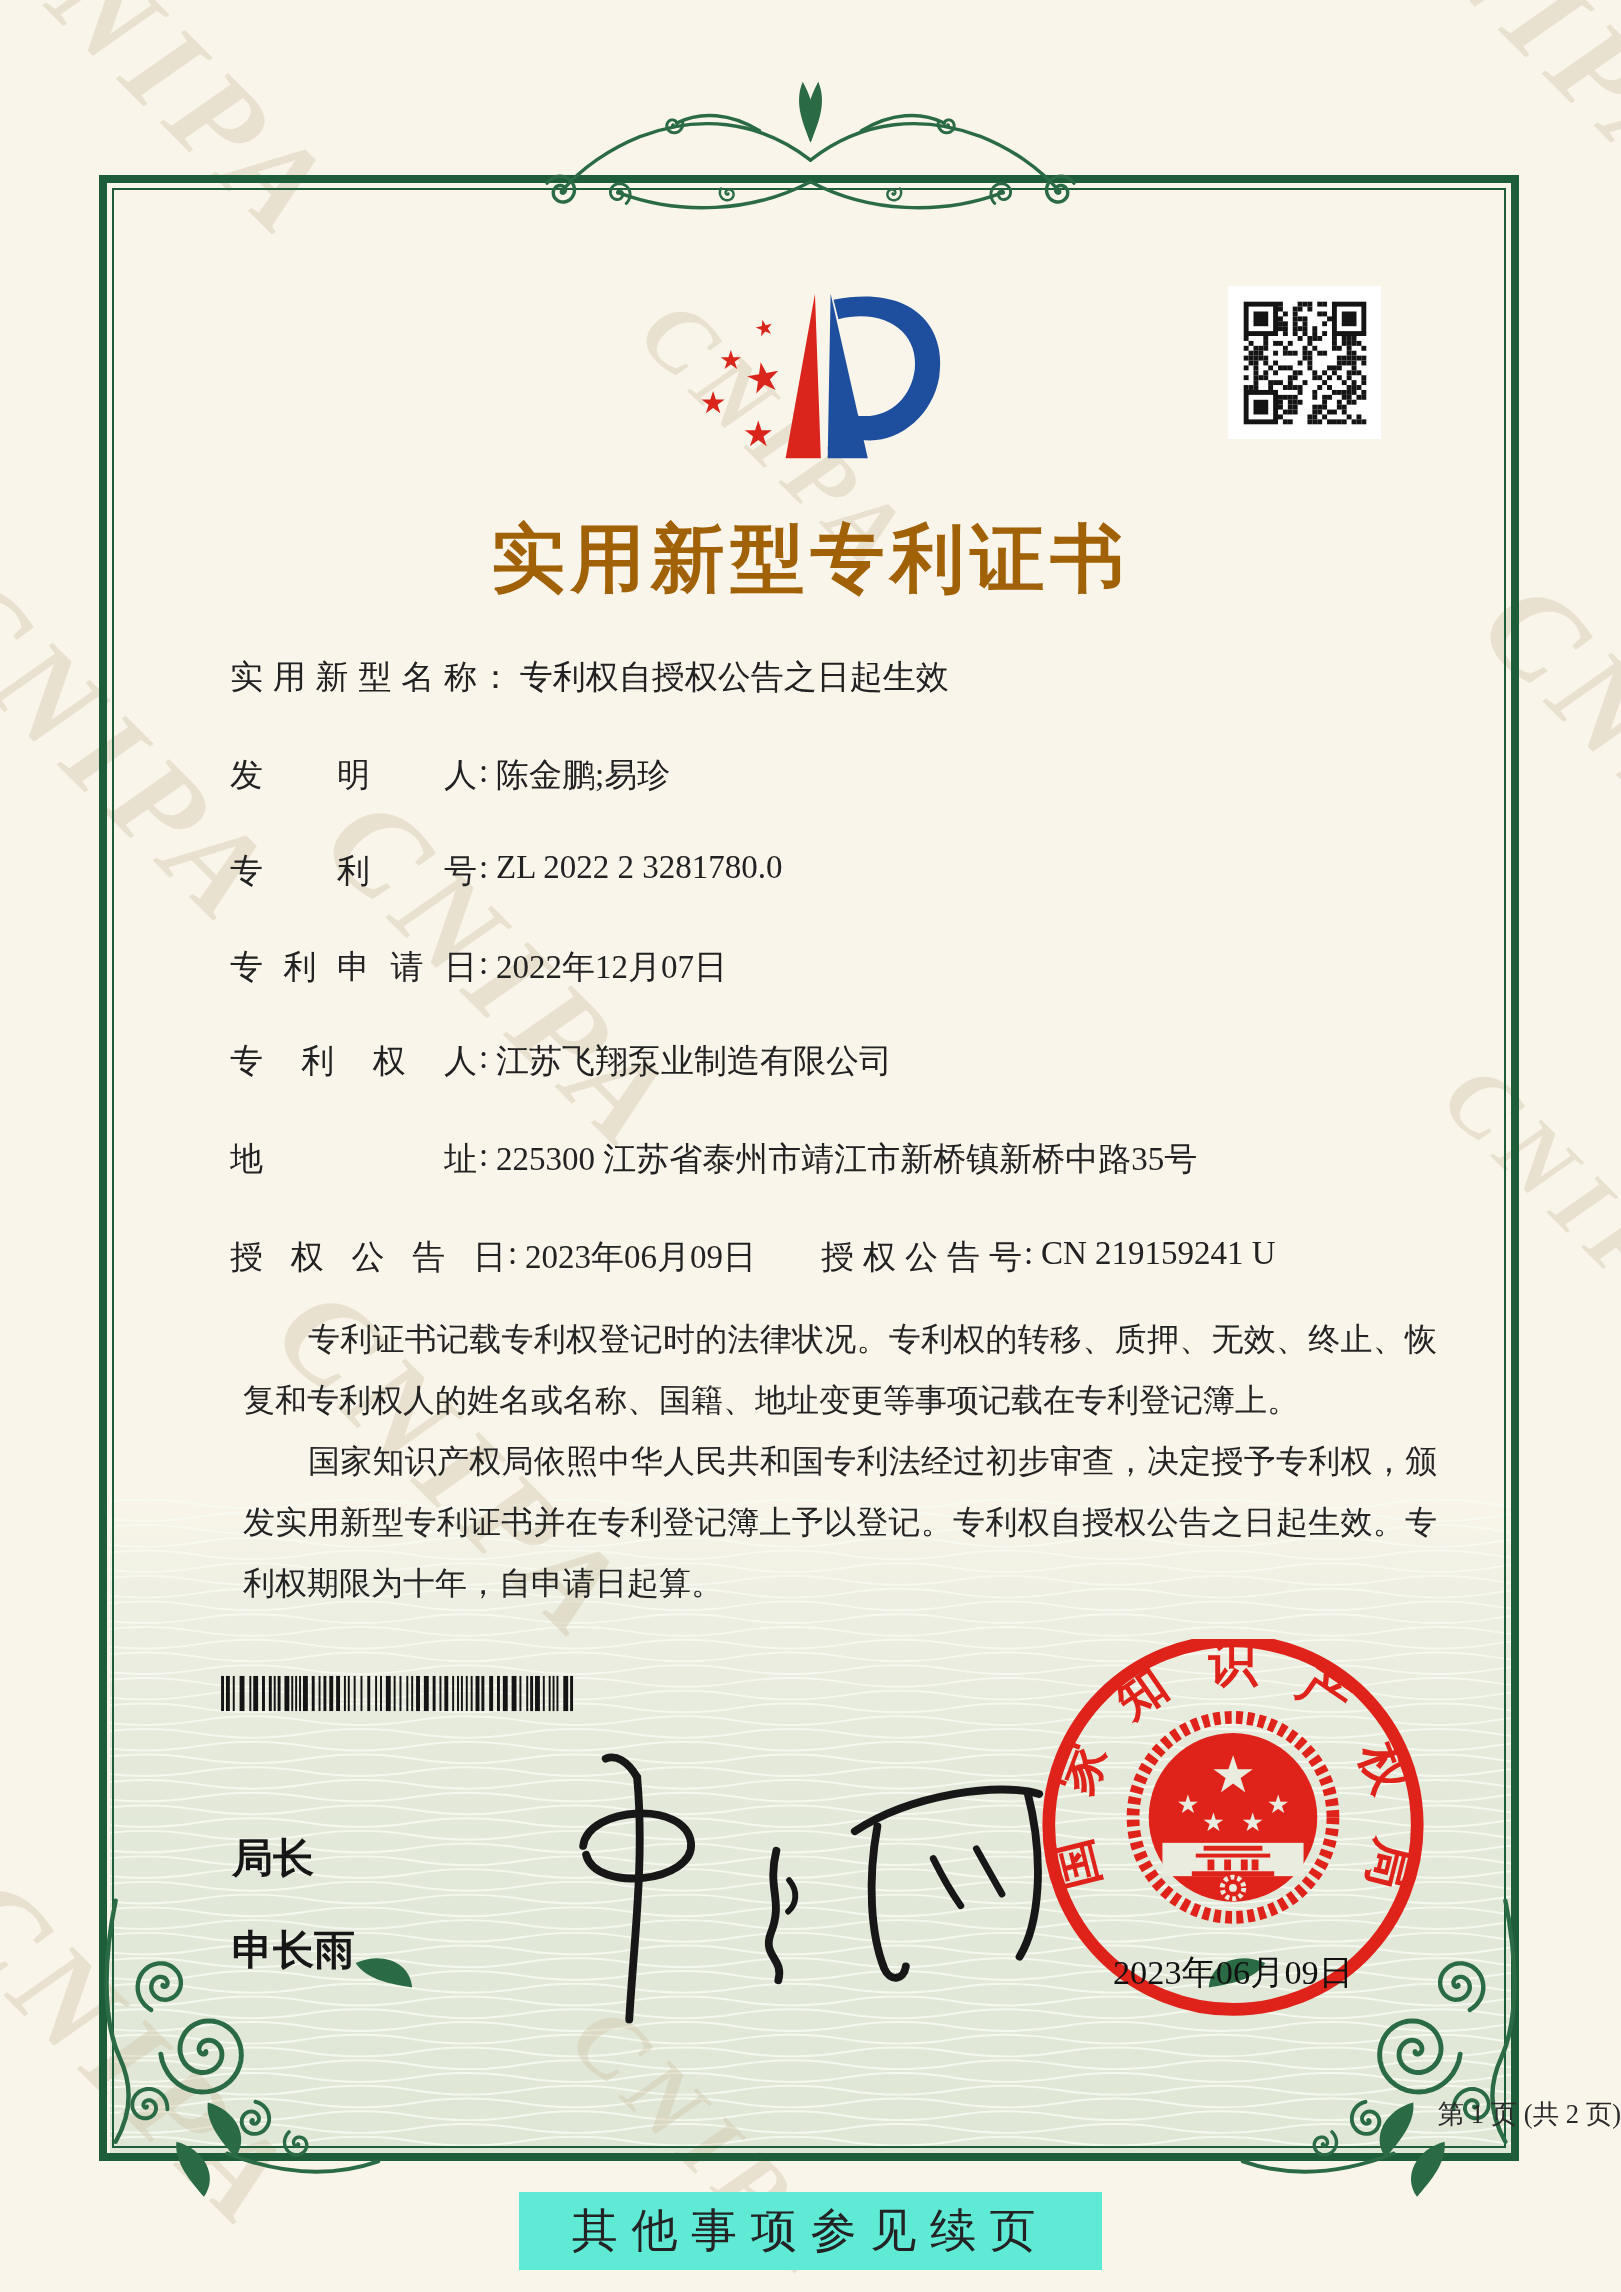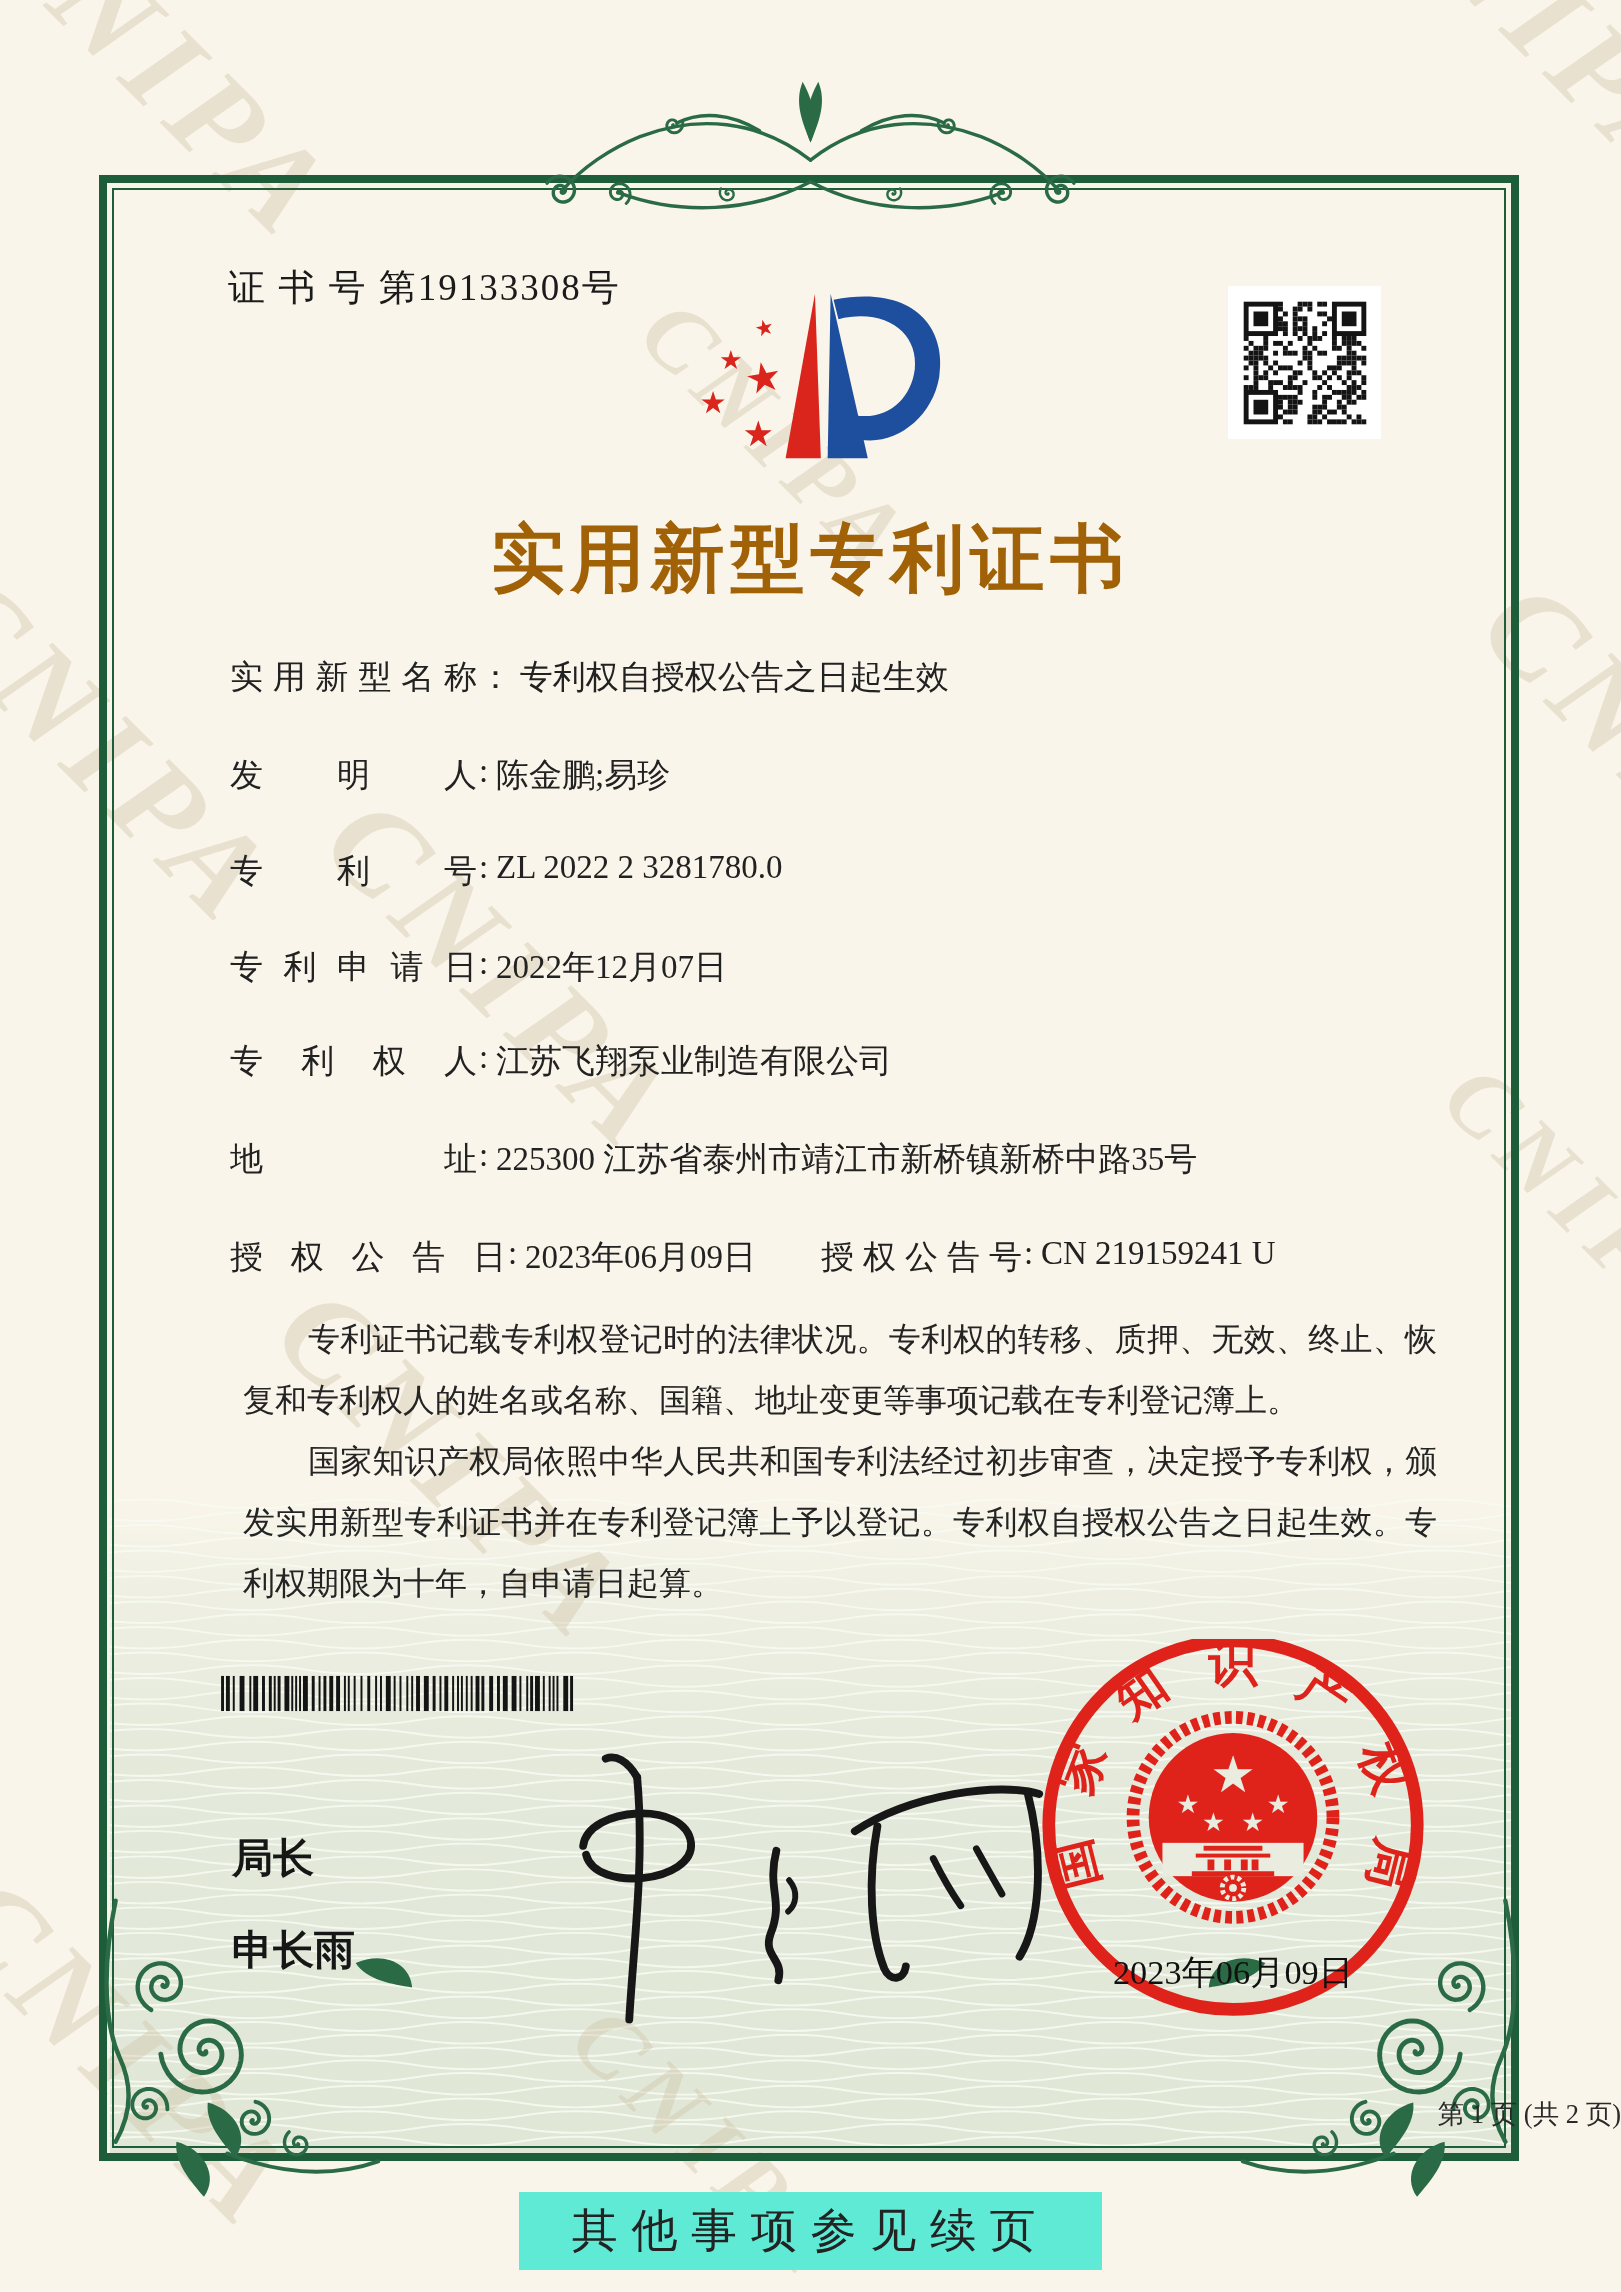--- a/index.html
+++ b/index.html
@@ -172,21 +172,20 @@
       <use href="#leaf" transform="translate(-68,-46) rotate(40)"></use>
     <path d="M118.0,158.0 L118.1,158.5 L118.1,159.0 L117.8,159.5 L117.5,159.9 L117.0,160.3 L116.4,160.5 L115.7,160.6 L114.9,160.5 L114.1,160.3 L113.3,159.8 L112.6,159.2 L112.0,158.3 L111.5,157.3 L111.2,156.2 L111.1,155.0 L111.3,153.7 L111.7,152.3 L112.3,151.0 L113.2,149.8 L114.4,148.7 L115.8,147.7 L117.4,147.0 L119.2,146.6 L121.1,146.4 L123.0,146.6 L125.0,147.1 L127.0,147.9 L128.8,149.1 L130.5,150.7 L132.0,152.6 L133.1,154.7 L134.0,157.1 L134.4,159.7 L134.4,162.3 L134.0,165.0 L133.1,167.7 L131.8,170.3 L130.0,172.7 L127.8,174.8 L125.2,176.6 L122.3,178.0 L119.2,179.0 L115.8,179.4 L112.4,179.3 L108.9,178.6 L105.6,177.3 L102.4,175.5 L99.4,173.2 L96.8,170.3 L94.7,167.1 L93.1,163.4 L92.0,159.5 L91.6,155.3 L91.9,151.1 L92.8,146.9 L94.5,142.9 L96.7,139.0 L99.7,135.5 L103.1,132.5 L107.1,130.0 L111.5,128.2 L116.2,127.0 L121.2,126.7 L126.1,127.1 L131.1,128.3 L135.9,130.2 L140.3,133.0 L144.3,136.5 L147.8,140.6 L150.6,145.3 L152.7,150.5 L153.9,156.0 L154.3,161.7 L153.8,167.4 L152.3,173.1 L150.0,178.6 L146.7,183.6 L142.7,188.2 L137.9,192.1 L132.5,195.3 L126.6,197.6 L120.3,198.9 L113.8,199.3 L107.3,198.6 L100.9,196.9 L94.7,194.2 L89.0,190.5 L83.9,185.8 L79.6,180.4 L76.1,174.3 L73.5,167.7 L72.1,160.6 " fill="none" stroke="#2a6b45" stroke-width="5" stroke-linecap="round"></path>
         <path d="M74.0,90.0 L73.9,90.3 L73.9,90.7 L74.0,91.0 L74.3,91.4 L74.6,91.6 L75.0,91.8 L75.5,91.9 L76.1,91.9 L76.6,91.7 L77.2,91.5 L77.7,91.0 L78.2,90.5 L78.5,89.8 L78.8,89.0 L78.9,88.2 L78.9,87.3 L78.7,86.3 L78.3,85.4 L77.7,84.5 L76.9,83.6 L76.0,82.9 L74.9,82.4 L73.7,82.0 L72.3,81.8 L70.9,81.8 L69.5,82.1 L68.1,82.6 L66.8,83.4 L65.5,84.4 L64.5,85.6 L63.5,87.1 L62.9,88.7 L62.5,90.5 L62.3,92.4 L62.5,94.3 L63.0,96.2 L63.9,98.0 L65.0,99.8 L66.4,101.4 L68.2,102.7 L70.1,103.8 L72.3,104.6 L74.6,105.0 L77.0,105.1 L79.5,104.8 L81.9,104.0 L84.2,102.9 L86.4,101.4 L88.3,99.5 L89.9,97.3 L91.2,94.8 L92.1,92.1 L92.5,89.2 L92.5,86.3 L92.0,83.3 L91.1,80.4 L89.6,77.6 L87.7,75.1 L85.4,72.8 L82.7,70.9 L79.7,69.4 L76.5,68.4 L73.1,68.0 L69.6,68.0 L66.1,68.7 L62.7,69.9 L59.4,71.6 L56.5,73.9 L53.9,76.6 L51.7,79.8 L50.1,83.3 L49.0,87.1 L48.5,91.1 L48.6,95.1 L49.4,99.2 L50.8,103.1 L52.9,106.7 L55.5,110.1 L58.7,113.0 L62.3,115.5 " fill="none" stroke="#2a6b45" stroke-width="4.5" stroke-linecap="round"></path>
         <path d="M58.0,214.0 L58.0,214.3 L57.9,214.6 L57.7,214.8 L57.5,215.0 L57.2,215.2 L56.8,215.3 L56.4,215.2 L55.9,215.1 L55.5,214.8 L55.1,214.5 L54.8,214.0 L54.5,213.5 L54.4,212.9 L54.3,212.2 L54.4,211.5 L54.7,210.7 L55.0,210.0 L55.6,209.4 L56.2,208.8 L57.0,208.3 L57.9,207.9 L58.9,207.6 L60.0,207.6 L61.1,207.7 L62.2,208.0 L63.3,208.6 L64.3,209.3 L65.2,210.2 L66.0,211.3 L66.6,212.5 L67.0,213.9 L67.2,215.3 L67.2,216.8 L66.9,218.4 L66.3,219.9 L65.5,221.3 L64.5,222.6 L63.2,223.8 L61.7,224.8 L60.0,225.5 L58.2,226.0 L56.2,226.1 L54.3,226.0 L52.3,225.5 L50.4,224.7 L48.6,223.6 L47.0,222.2 L45.6,220.5 L44.5,218.6 L43.6,216.5 L43.1,214.2 L43.0,211.8 L43.2,209.4 L43.9,207.0 L44.9,204.7 L46.3,202.6 L48.0,200.7 L50.1,199.0 L52.5,197.7 L55.0,196.8 L57.8,196.2 L60.6,196.1 L63.4,196.4 L66.2,197.3 L68.9,198.5 L71.4,200.2 L73.7,202.3 L75.5,204.8 L77.1,207.5 L78.1,210.5 L78.7,213.7 L78.8,217.0 " fill="none" stroke="#2a6b45" stroke-width="4" stroke-linecap="round"></path>
         <path d="M166.0,228.0 L165.7,227.9 L165.5,227.9 L165.2,228.0 L165.0,228.2 L164.8,228.4 L164.6,228.7 L164.5,229.1 L164.5,229.5 L164.6,229.9 L164.8,230.4 L165.1,230.8 L165.5,231.1 L166.0,231.4 L166.6,231.6 L167.3,231.7 L168.0,231.7 L168.7,231.6 L169.4,231.3 L170.1,230.9 L170.7,230.3 L171.3,229.6 L171.7,228.8 L172.1,227.9 L172.2,226.9 L172.2,225.9 L172.1,224.8 L171.7,223.7 L171.2,222.7 L170.4,221.8 L169.5,220.9 L168.4,220.2 L167.2,219.6 L165.9,219.3 L164.5,219.2 L163.0,219.3 L161.6,219.6 L160.2,220.2 L158.8,221.0 L157.6,222.1 L156.5,223.3 L155.7,224.8 L155.0,226.4 L154.7,228.1 L154.6,230.0 L154.8,231.8 L155.3,233.6 L156.1,235.4 L157.2,237.1 L158.5,238.6 L160.2,239.8 L162.0,240.9 L164.0,241.6 L166.2,242.0 L168.4,242.0 L170.7,241.7 L172.9,241.1 L175.0,240.1 L177.0,238.7 L178.7,237.0 L180.2,235.0 L181.4,232.8 L182.2,230.4 L182.6,227.8 L182.6,225.1 L182.2,222.5 L181.4,219.9 L180.2,217.4 L178.5,215.1 L176.5,213.1 L174.2,211.4 L171.6,210.1 L168.7,209.2 " fill="none" stroke="#2a6b45" stroke-width="4" stroke-linecap="round"></path>
         <path d="M212.0,252.0 L212.2,252.1 L212.4,252.3 L212.5,252.5 L212.6,252.8 L212.5,253.0 L212.5,253.3 L212.3,253.6 L212.0,253.9 L211.7,254.1 L211.3,254.2 L210.9,254.3 L210.4,254.3 L209.9,254.2 L209.4,254.0 L208.9,253.6 L208.5,253.2 L208.1,252.7 L207.8,252.1 L207.6,251.4 L207.5,250.6 L207.6,249.8 L207.8,249.0 L208.1,248.2 L208.6,247.5 L209.3,246.8 L210.0,246.2 L210.9,245.8 L211.9,245.4 L213.0,245.3 L214.1,245.3 L215.2,245.5 L216.3,245.9 L217.4,246.5 L218.4,247.2 L219.3,248.2 L220.0,249.3 L220.5,250.5 L220.9,251.9 L221.0,253.3 L221.0,254.8 L220.6,256.2 L220.0,257.7 L219.2,259.0 L218.2,260.3 L216.9,261.3 L215.5,262.2 L213.9,262.9 L212.2,263.2 L210.4,263.4 L208.5,263.2 L206.7,262.7 L205.0,262.0 L203.3,260.9 L201.9,259.6 L200.6,258.0 L199.6,256.2 L198.8,254.3 L198.4,252.2 L198.3,250.0 L198.6,247.8 L199.2,245.7 L200.1,243.6 L201.4,241.7 L203.0,240.0 " fill="none" stroke="#2a6b45" stroke-width="3.5" stroke-linecap="round"></path>
       </g>
     <use href="#cornL" transform="translate(1654,0) scale(-1,1)"></use>
   </svg>
 
-  <div class="abs cert-no">证 书 号 第19133308号</div>
 
   <svg class="abs logo-svg" viewBox="0 0 280 205">
     <path d="M142,18 L112,186 L148,186 Z" fill="#d9251c"></path>
     <path d="M158,18 L155,186 L196,186 Z" fill="#1d4f9e"></path>
     <path d="M161,24 C242,8 277,52 269,103 C261,150 214,180 176,163 L171,139 C211,153 240,128 244,95 C248,58 214,32 166,44 Z" fill="#1d4f9e"></path>
     <g fill="#d9251c" font-family="'DejaVu Sans',sans-serif" text-anchor="middle">
       <text x="92" y="60" font-size="22" transform="rotate(-14 92 60)">★</text>
       <text x="56" y="95" font-size="27">★</text>
       <text x="92" y="118" font-size="42" transform="rotate(-10 92 118)">★</text>
       <text x="38" y="140" font-size="31">★</text>

